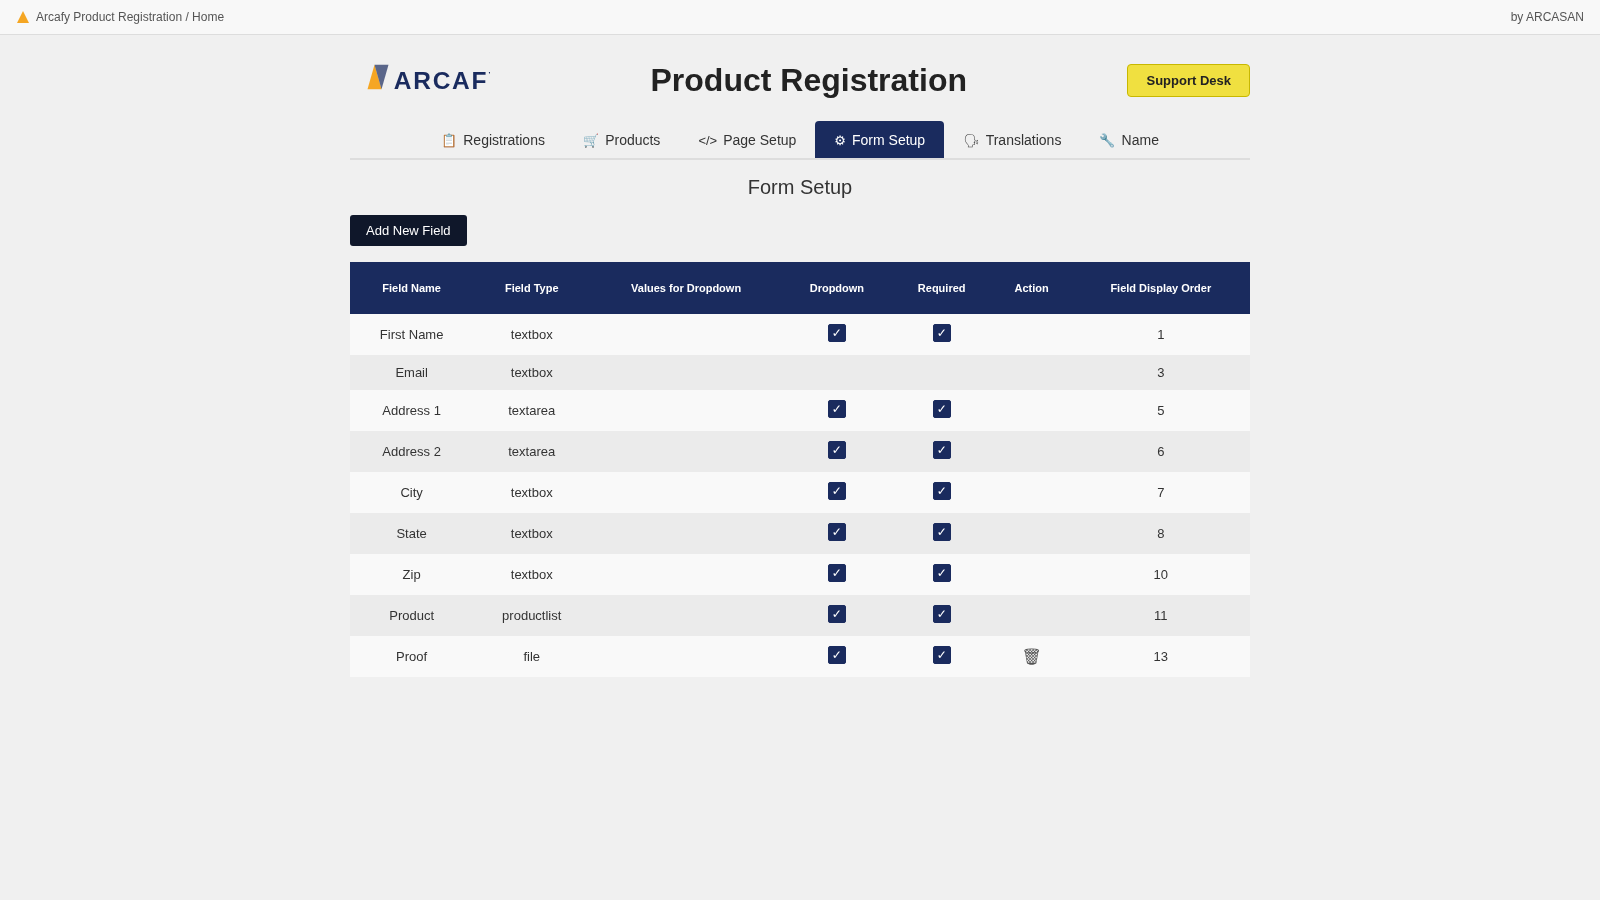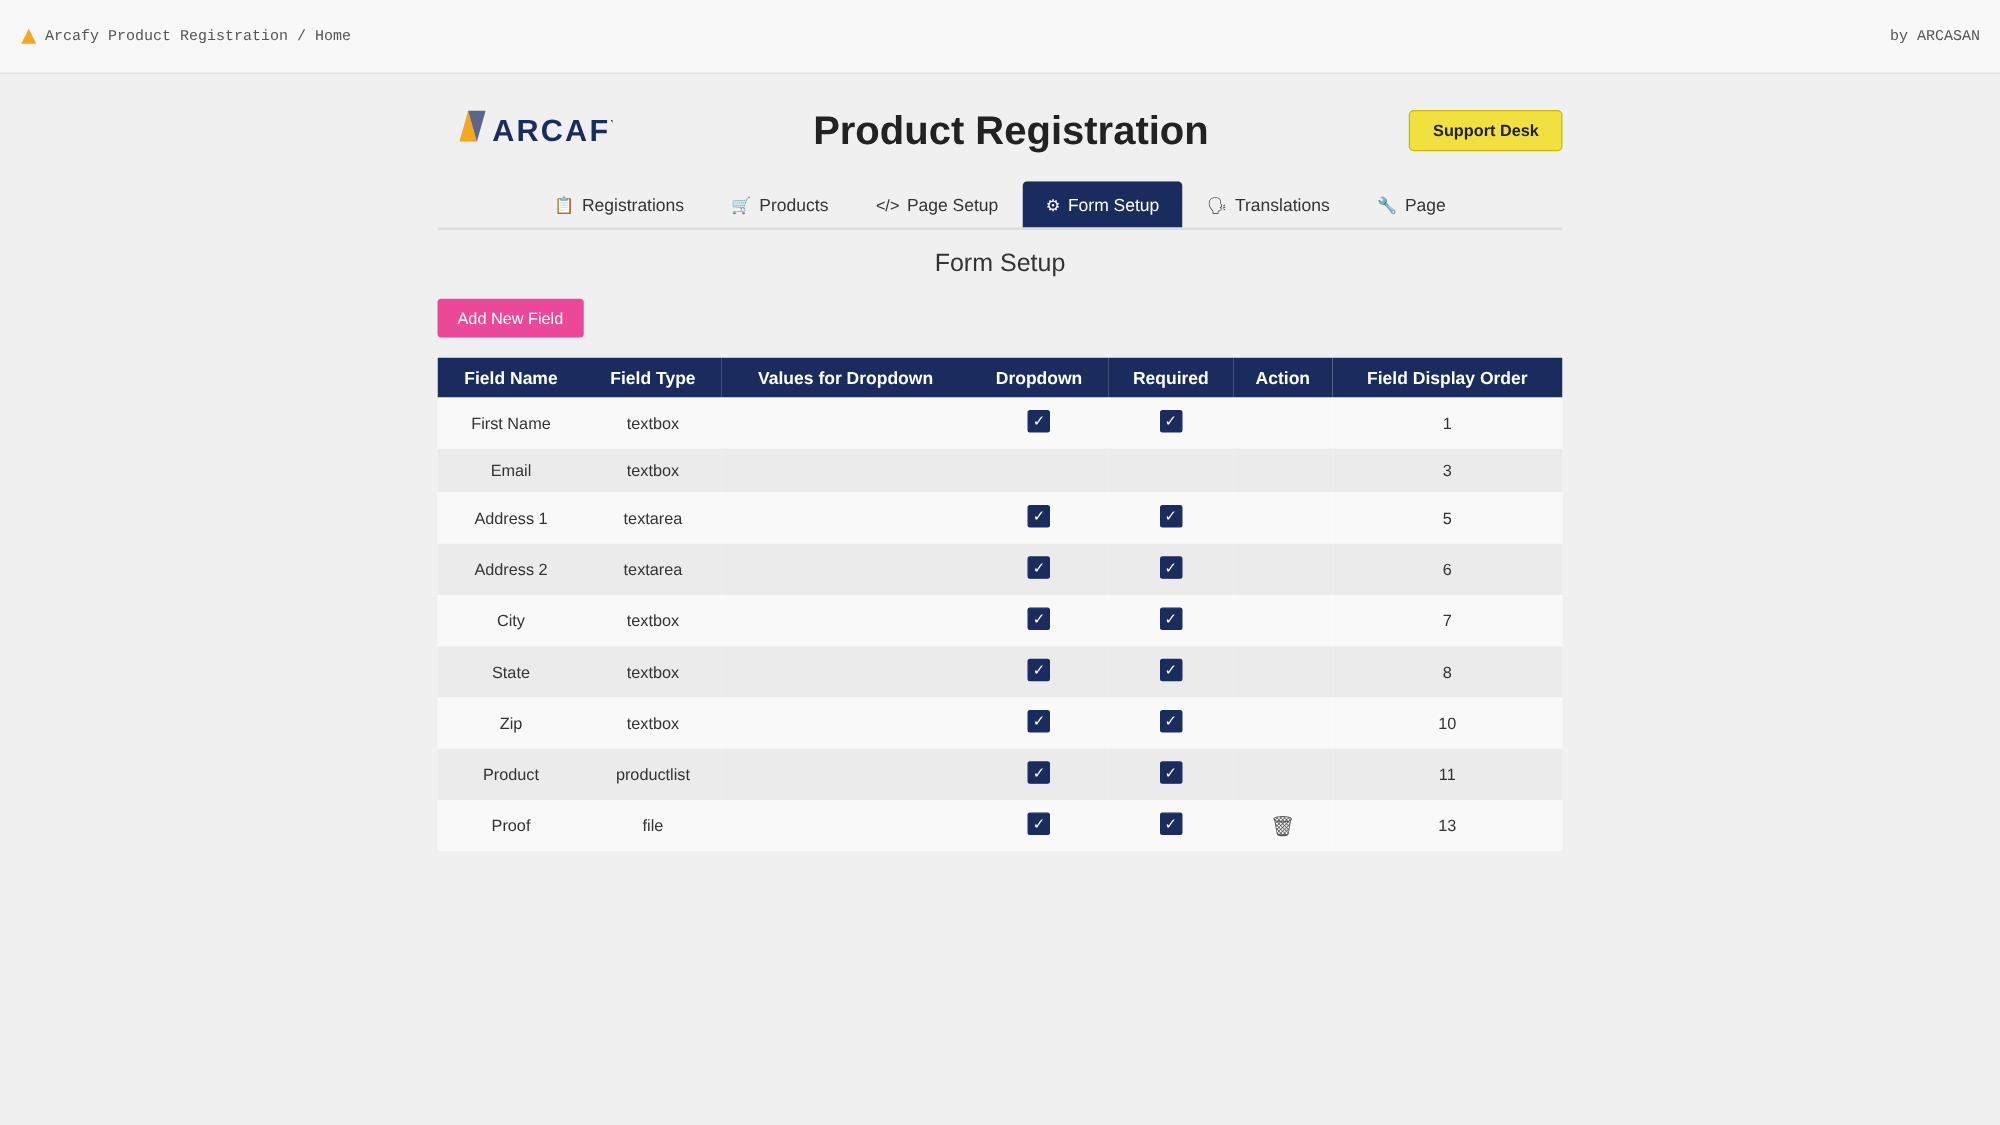--- a/index.html
+++ b/index.html
@@ -6,27 +6,26 @@
     body {
       font-family: Arial, sans-serif;
       background: #f0f0f0;
       min-height: 900px;
       font-size: 14px;
       color: #333;
     }
     .topbar {
       background: #f8f8f8;
       border-bottom: 1px solid #ddd;
-      padding: 22px 16px;
+      padding: 10px 16px;
       display: flex;
       justify-content: space-between;
       align-items: center;
       font-size: 12px;
       color: #555;
-      font-family: Liberation Mono, monospace;
     }
     .topbar-left {
       display: flex;
       align-items: center;
       gap: 6px;
     }
     .topbar-logo-small {
       width: 14px;
       height: 14px;
     }
@@ -93,21 +92,21 @@
     }
     .tab-icon { font-size: 13px; }
     .section-title {
       text-align: center;
       font-size: 20px;
       font-weight: normal;
       margin-bottom: 16px;
       color: #333;
     }
     .add-field-btn {
-      background: #ec4899;
+      background: #0f172a;
       color: #fff;
       border: none;
       border-radius: 3px;
       padding: 8px 16px;
       font-size: 13px;
       cursor: pointer;
       margin-bottom: 16px;
       display: inline-block;
     }
     .table-wrapper {
@@ -117,23 +116,23 @@
     table {
       width: 100%;
       border-collapse: collapse;
       background: #fff;
     }
     thead tr {
       background: #1a2b5e;
       color: #fff;
     }
     thead th {
-      padding: 8px 10px;
+      padding: 20px 10px;
       text-align: center;
-      font-size: 14px;
+      font-size: 11px;
       font-weight: bold;
     }
     tbody tr:nth-child(odd) { background: #f9f9f9; }
     tbody tr:nth-child(even) { background: #ebebeb; }
     tbody td {
       padding: 10px 10px;
       text-align: center;
       font-size: 13px;
       color: #333;
     }
@@ -211,21 +210,21 @@
     <div class="nav-tab active">
       <span class="tab-icon">⚙</span>
       <span>Form Setup</span>
     </div>
     <div class="nav-tab">
       <span class="tab-icon">🗣</span>
       <span>Translations</span>
     </div>
     <div class="nav-tab">
       <span class="tab-icon">🔧</span>
-      <span>Page</span>
+      <span>Name</span>
     </div>
   </nav>
 
   
   <h2 class="section-title">Form Setup</h2>
 
   
   <button class="add-field-btn">Add New Field</button>
 
   

